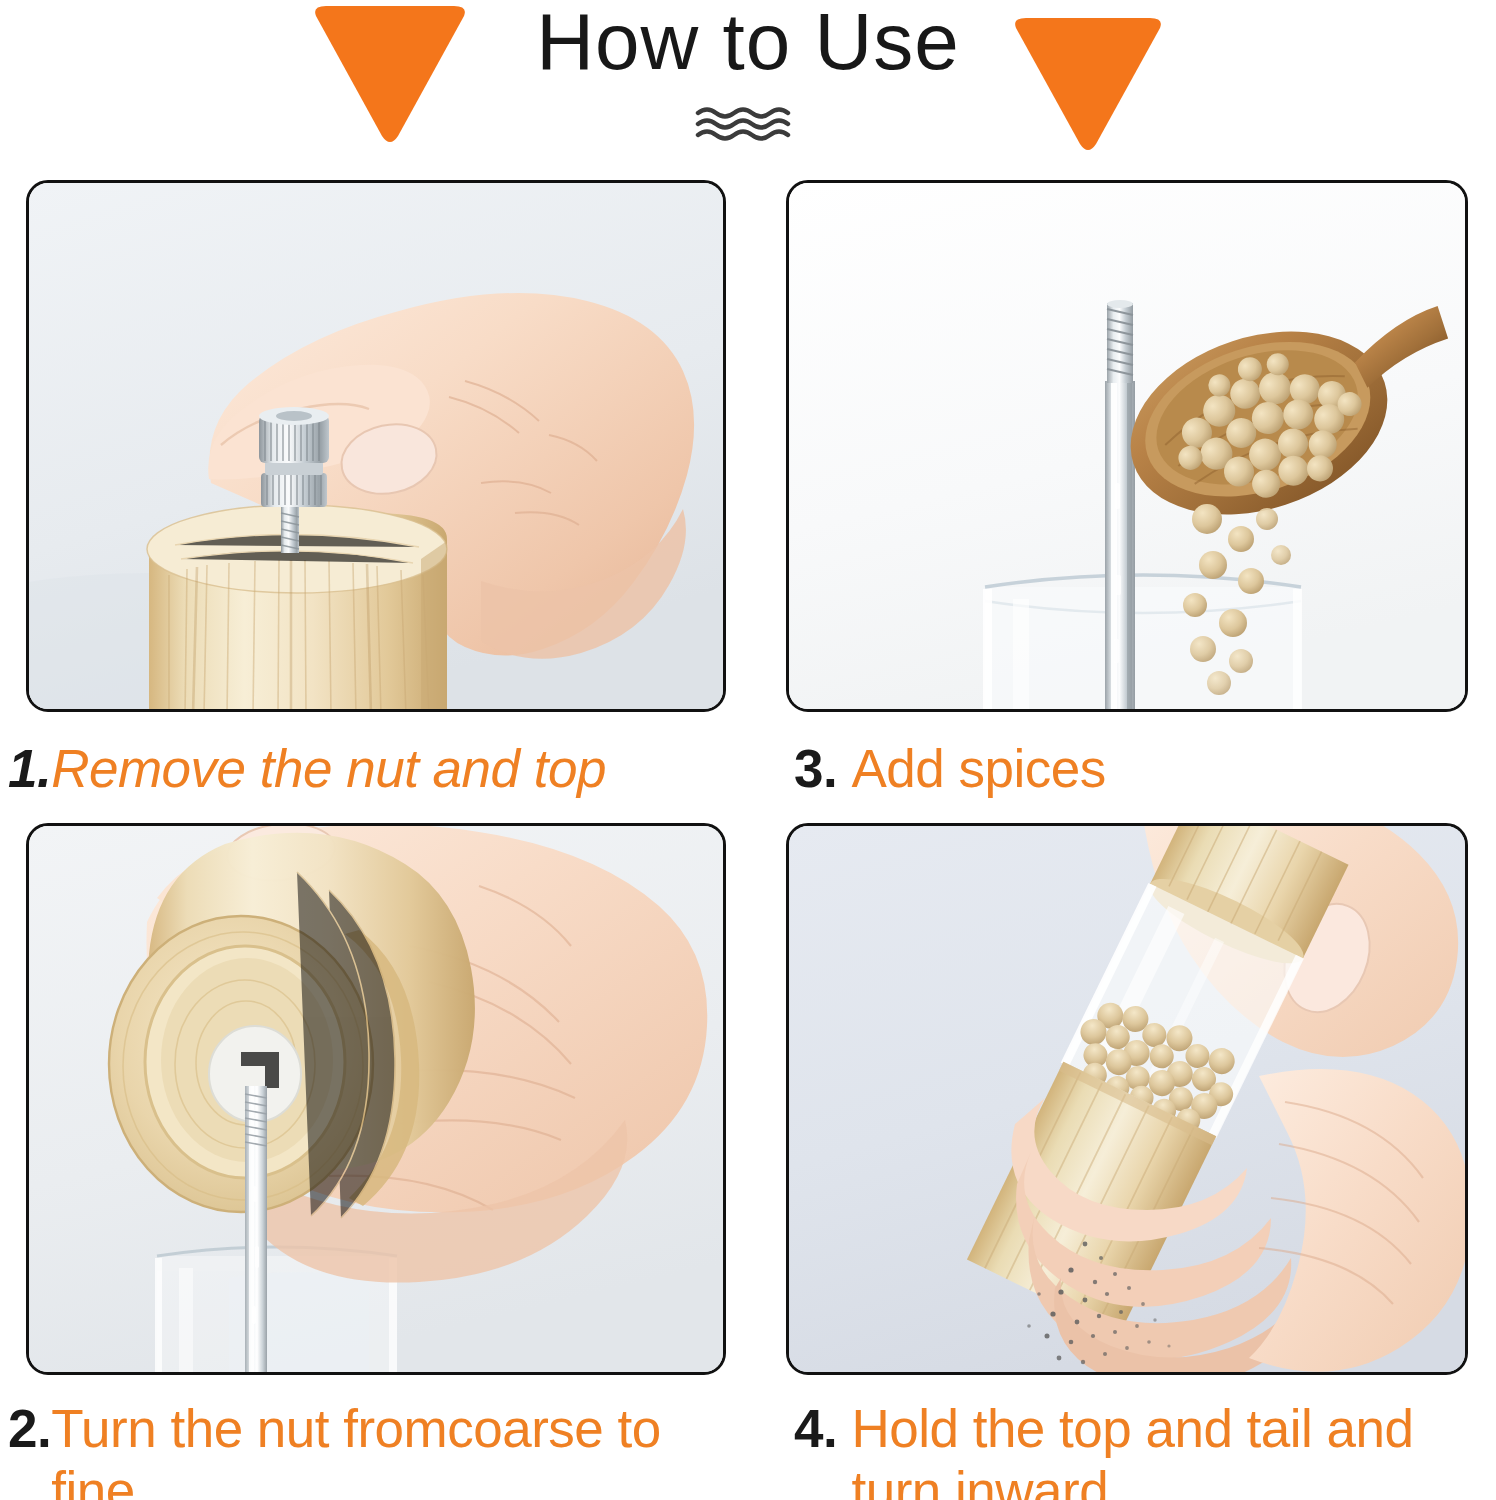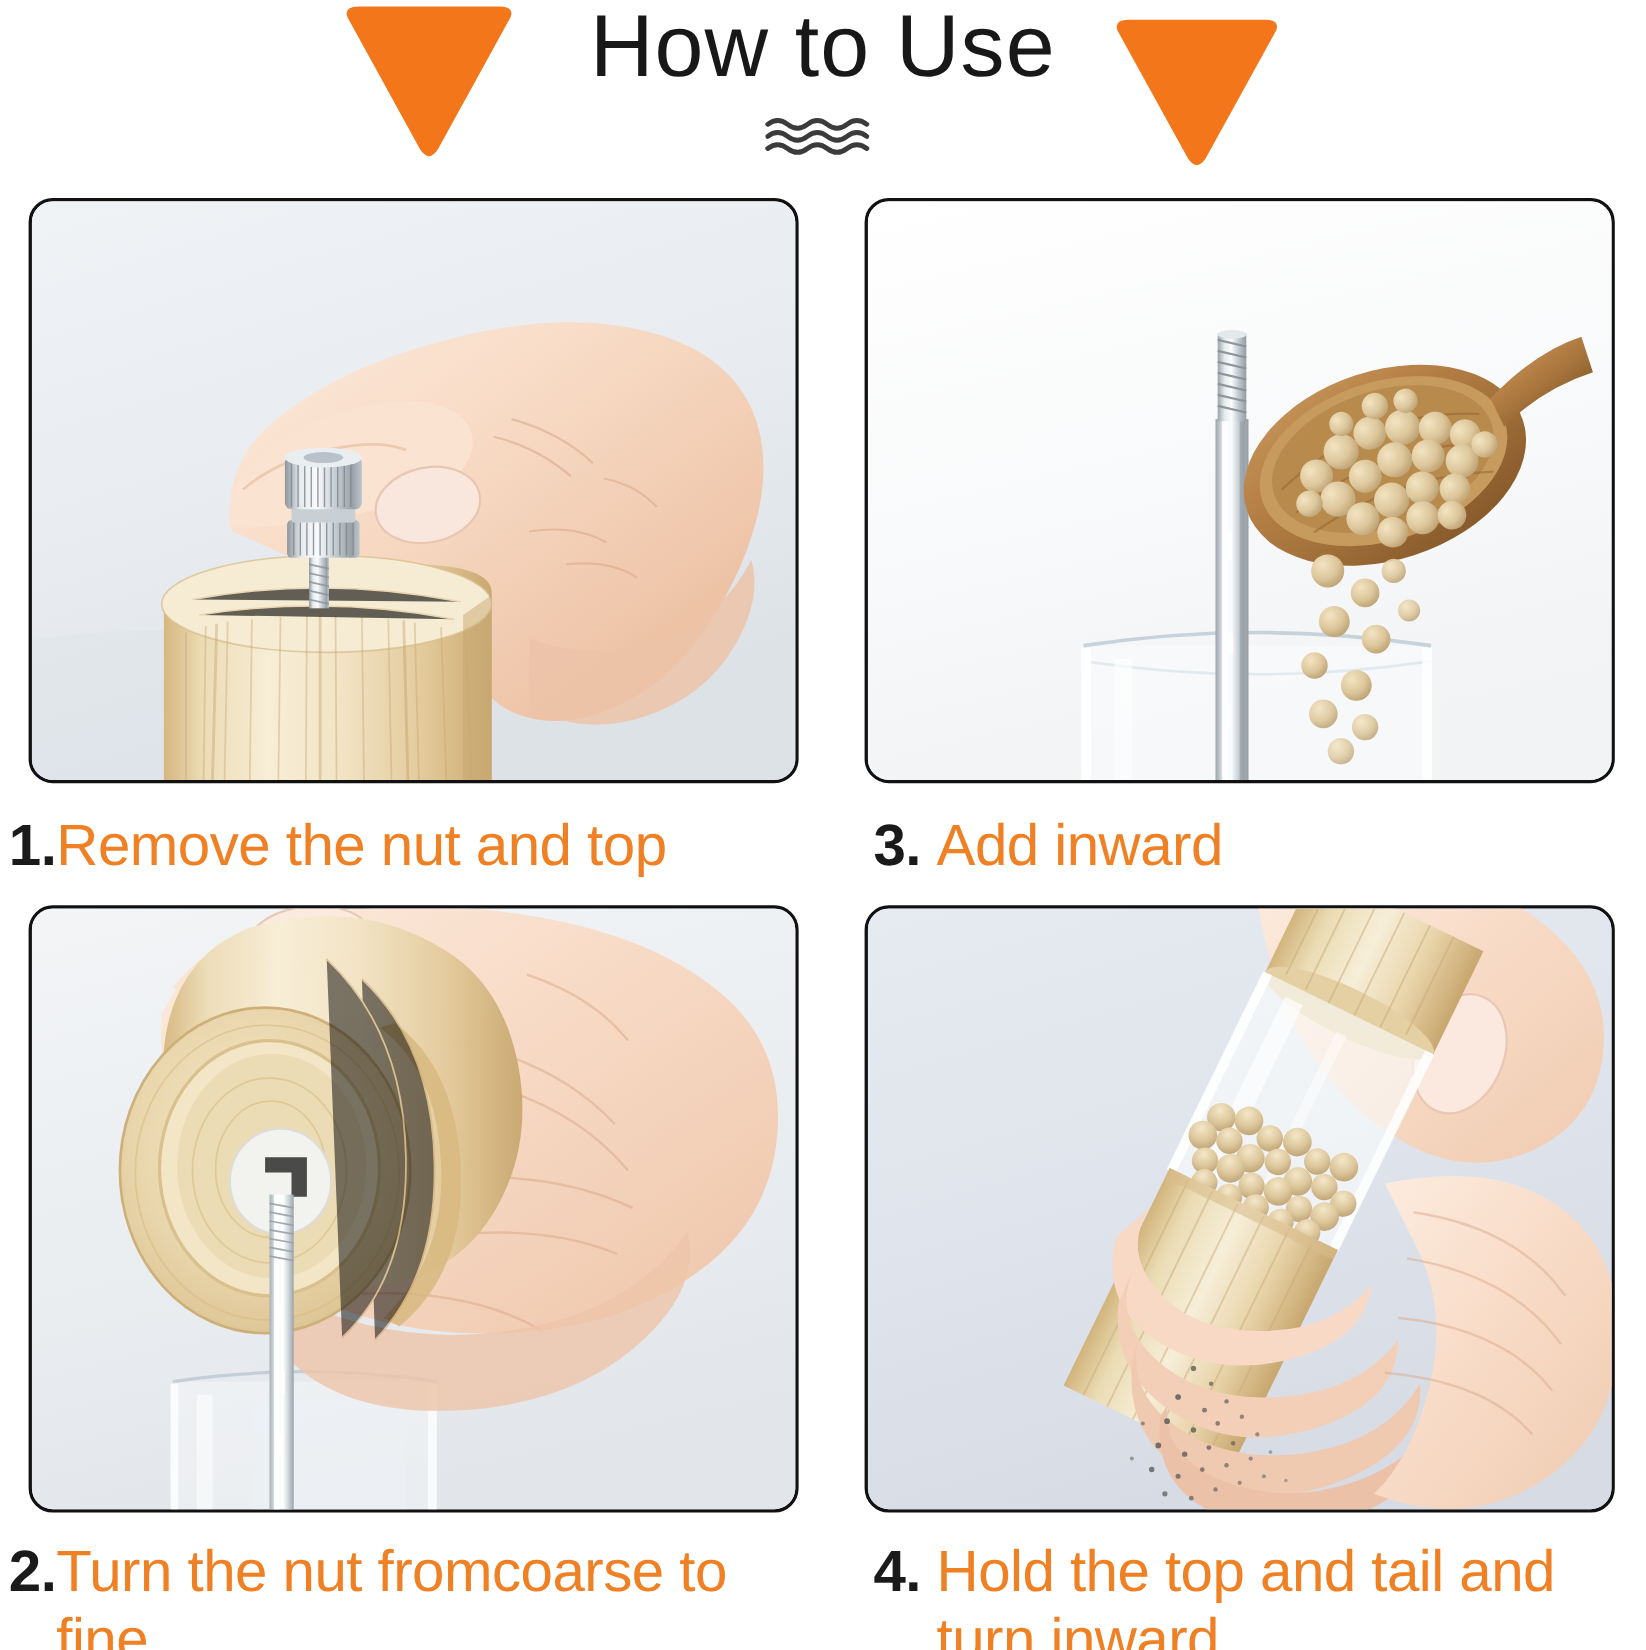--- a/index.html
+++ b/index.html
@@ -82,21 +82,21 @@
     font-weight: 400;
     color: #ef8023;
     font-family: "Liberation Sans", sans-serif;
     letter-spacing: -0.5px;
     white-space: pre-line;
   }
   .caption .num {
     color: #1a1a1a;
     font-weight: 700;
   }
-  .cap1 { left: 8px;   top: 738px;  width: 730px; }
+  .cap1 { left: 8px;   top: 738px;  width: 730px; font-style: italic; }
   .cap2 { left: 8px;   top: 1398px; width: 730px; }
   .cap3 { left: 794px; top: 738px;  width: 690px; }
   .cap4 { left: 794px; top: 1398px; width: 700px; }
 
   .cap2 .body, .cap4 .body { display: inline-block; vertical-align: top; }
   .cap2 .body { width: 640px; }
   .cap4 .body { width: 640px; }
 </style>
 </head>
 <body>
@@ -655,15 +655,15 @@
         <circle cx="380" cy="520" r="1.6" opacity=".45"></circle>
       </g>
     </svg>
   </div>
 </div>
 
 <div class="caption cap1"><span class="num">1.</span><span>Remove the nut and top</span></div>
 
 <div class="caption cap2"><span class="num">2.</span><span class="body">Turn the nut fromcoarse to fine</span></div>
 
-<div class="caption cap3"><span class="num">3.&nbsp;</span><span>Add inward</span></div>
+<div class="caption cap3"><span class="num">3.&nbsp;</span><span>Add spices</span></div>
 
 <div class="caption cap4"><span class="num">4.&nbsp;</span><span class="body">Hold the top and tail and turn inward</span></div>
 
 </body></html>

